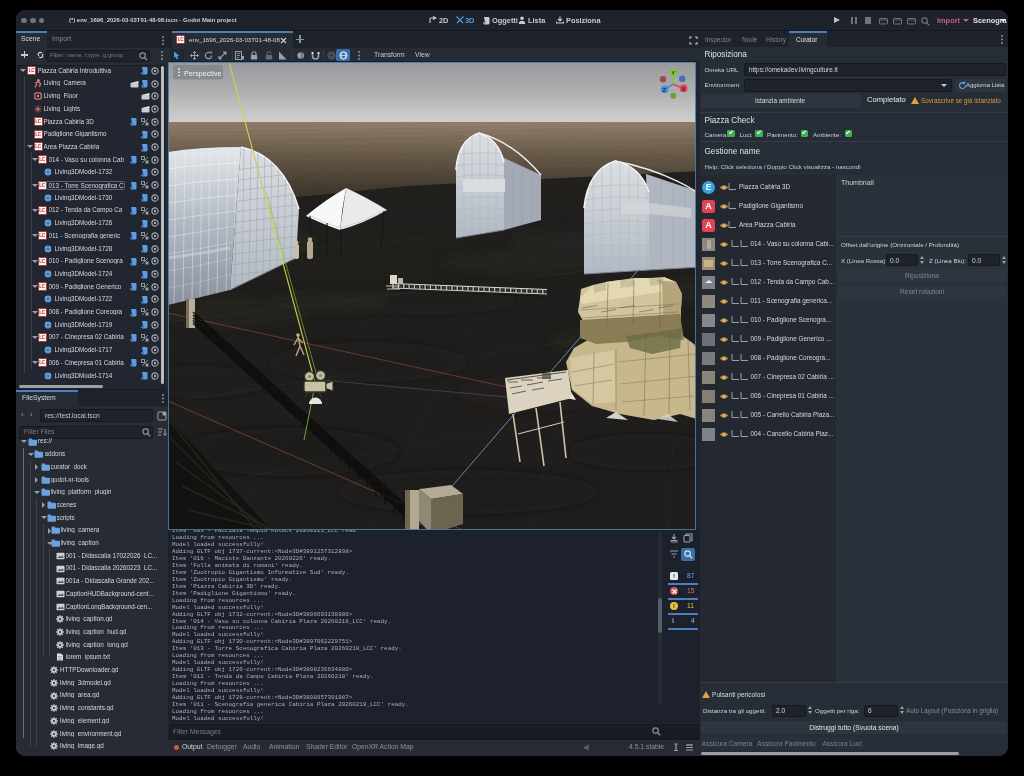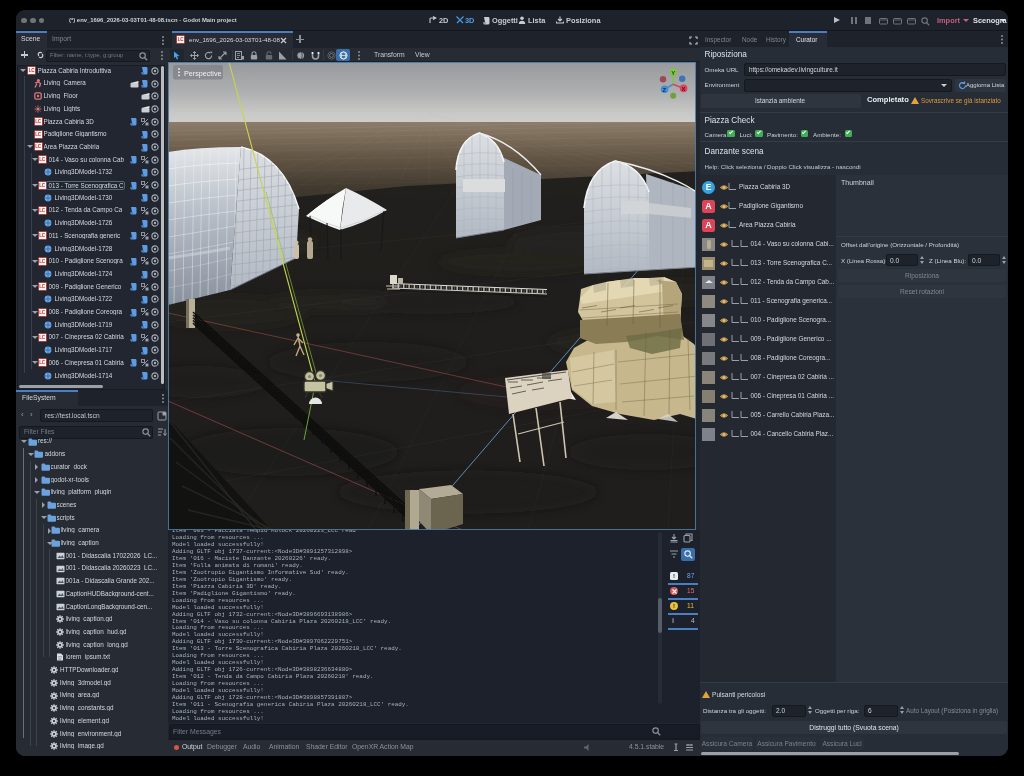--- a/index.html
+++ b/index.html
@@ -1138,21 +1138,21 @@
 <span class="t lbl" style="left:704.5px;top:81px">Environment</span>
 <div class="inp" style="left:744px;top:78.5px;width:208px;height:13px"></div>
 <span class="ab" style="left:941px;top:83.5px;border-top:3.5px solid #c8ced4;border-left:3px solid transparent;border-right:3px solid transparent"></span>
 <div class="btn" style="left:955px;top:78.5px;width:51px;height:13px"></div>
 <svg class="ab" style="left:958px;top:80.5px" width="9" height="9">
         <path d="M7.5,4.5 a3,3 0 1 1 -1,-2.2 M6.5,0.5 v2 h-2" stroke="#5b9ce4" fill="none" stroke-width="1.2"></path>
       </svg>
 <span class="t" style="left:966px;top:81.5px;font-size:6px;color:#d2d7dd">Aggiorna Lista</span>
 <div class="btn" style="left:701px;top:94px;width:160px;height:13.5px"></div>
 <span class="t" style="left:755px;top:96.5px;font-size:6.4px">Istanzia ambiente</span>
-<span class="t" style="left:867px;top:95px;font-size:7.6px;font-weight:bold;color:#e8ecf0">Completato</span>
+<span class="t" style="left:867px;top:95px;font-size:7.6px;font-weight:normal;color:#e8ecf0">Completato</span>
 <span class="ab" style="left:911px;top:96.5px;border-left:4.0px solid transparent;border-right:4.0px solid transparent;border-bottom:7.2px solid #e2a33c"></span>
 <span class="t" style="left:921px;top:96.5px;font-size:6.3px;color:#dc9a3e">Sovrascrive se già istanziato</span>
 <div class="ab" style="left:700px;top:111.5px;width:308px;height:1px;background:#353c47"></div>
 <span class="t hdr" style="left:704.5px;top:116px">Piazza Check</span>
 <span class="t lbl" style="left:704.5px;top:130.5px">Camera:</span>
 <span class="ab" style="left:727px;top:129.5px;width:7.5px;height:7.5px;background:#3fae55;border-radius:1.5px">
         <span class="ab" style="left:1.6px;top:1.4px;width:4px;height:2.2px;border-left:1.2px solid #fff;border-bottom:1.2px solid #fff;transform:rotate(-48deg)"></span>
       </span>
 <span class="t lbl" style="left:739.5px;top:130.5px">Luci:</span>
 <span class="ab" style="left:755px;top:129.5px;width:7.5px;height:7.5px;background:#3fae55;border-radius:1.5px">
@@ -1160,21 +1160,21 @@
       </span>
 <span class="t lbl" style="left:767px;top:130.5px">Pavimento:</span>
 <span class="ab" style="left:800.5px;top:129.5px;width:7.5px;height:7.5px;background:#3fae55;border-radius:1.5px">
         <span class="ab" style="left:1.6px;top:1.4px;width:4px;height:2.2px;border-left:1.2px solid #fff;border-bottom:1.2px solid #fff;transform:rotate(-48deg)"></span>
       </span>
 <span class="t lbl" style="left:813px;top:130.5px">Ambiente:</span>
 <span class="ab" style="left:844.5px;top:129.5px;width:7.5px;height:7.5px;background:#3fae55;border-radius:1.5px">
         <span class="ab" style="left:1.6px;top:1.4px;width:4px;height:2.2px;border-left:1.2px solid #fff;border-bottom:1.2px solid #fff;transform:rotate(-48deg)"></span>
       </span>
 <div class="ab" style="left:700px;top:141px;width:308px;height:1px;background:#353c47"></div>
-<span class="t hdr" style="left:704.5px;top:147px">Danzante scena</span>
+<span class="t hdr" style="left:704.5px;top:147px">Gestione name</span>
 <span class="t" style="left:704.5px;top:163px;font-size:6.2px;color:#c4cad1">Help: Click seleziona / Doppio Click visualizza - nascondi</span>
 <div class="ab" style="left:700px;top:175px;width:136px;height:507px;background:#232831"></div>
 <div class="ab" style="left:836px;top:175px;width:172px;height:507px;background:#2b313b"></div>
 <span class="t" style="left:841px;top:179px;font-size:7px;color:#ccd2d8">Thumbnail</span>
 <span class="ab" style="left:702px;top:180.5px;width:13px;height:13px;border-radius:50%;background:#35a3e0;color:#fff;font-weight:bold;font-size:8.5px;text-align:center;line-height:13px">E</span>
 <svg class="ab" style="left:720px;top:183.5px" width="8" height="7">
         <path d="M0.3,3.5 Q4,0 7.7,3.5 Q4,7 0.3,3.5 Z" fill="#9a7438" stroke="#d8a858" stroke-width="0.8"></path>
         <circle cx="4" cy="3.5" r="1.5" fill="#e8bc70"></circle>
       </svg>
 <svg class="ab" style="left:728px;top:183.0px" width="9" height="8">

